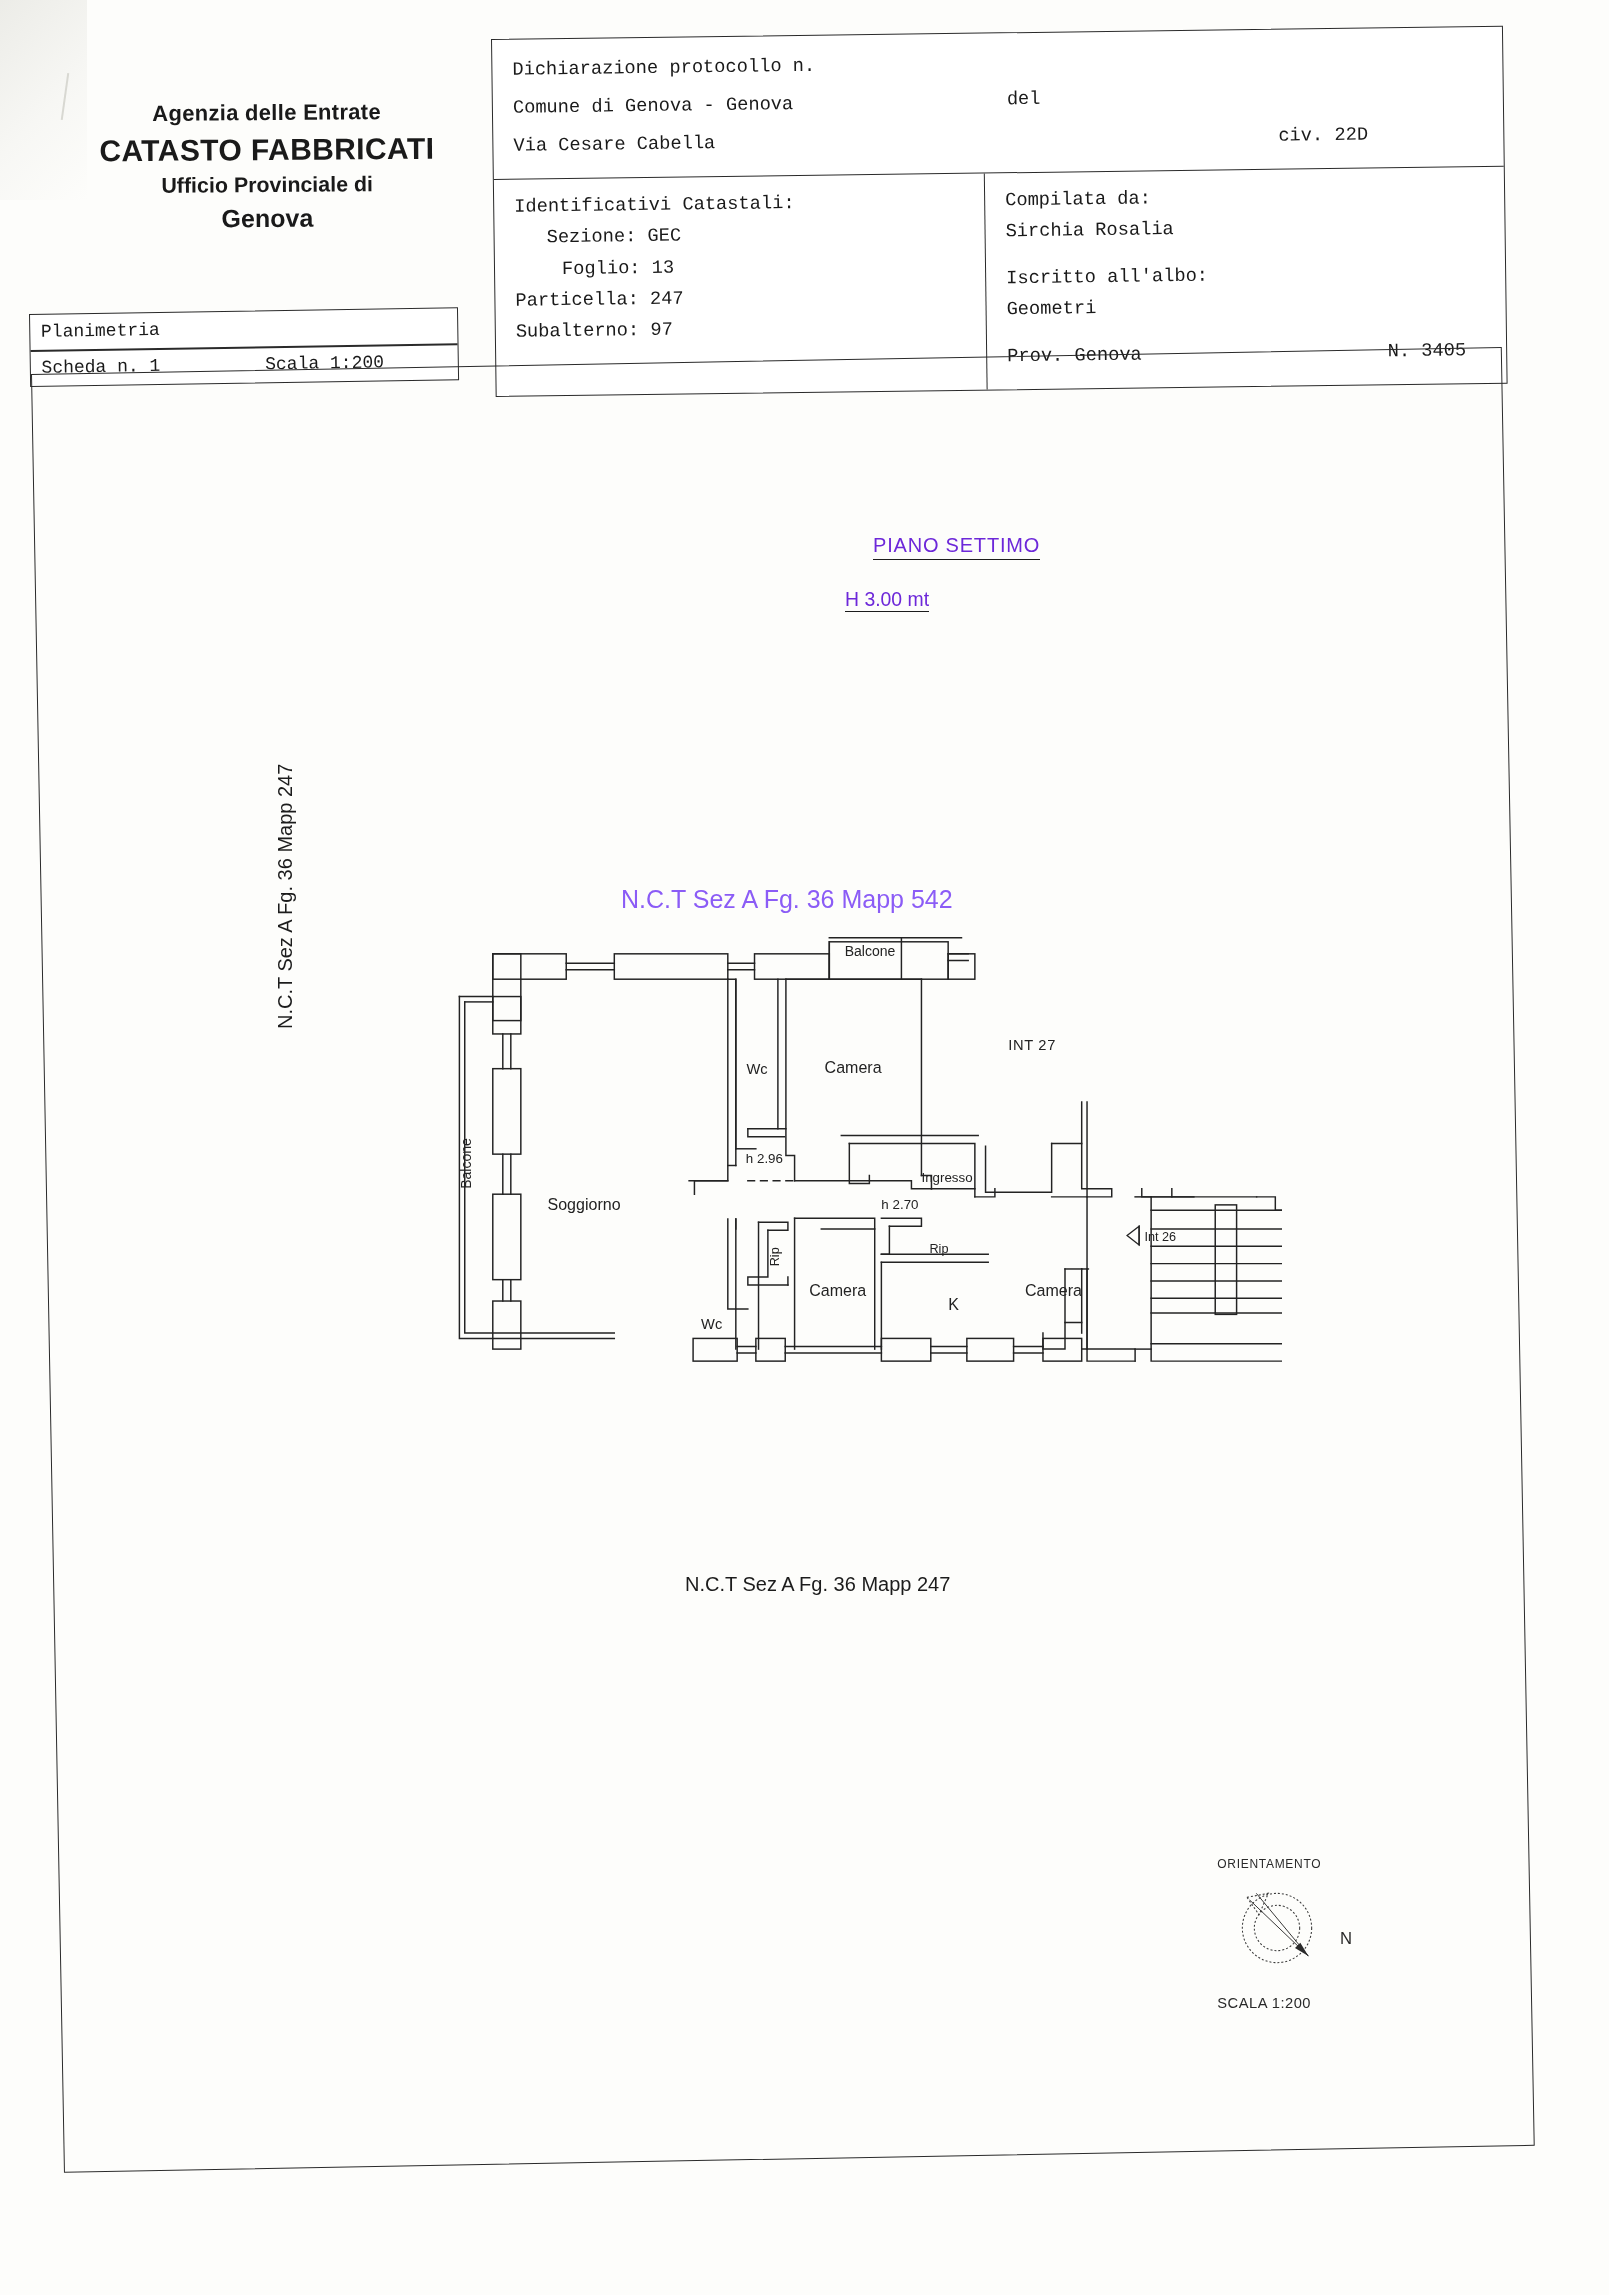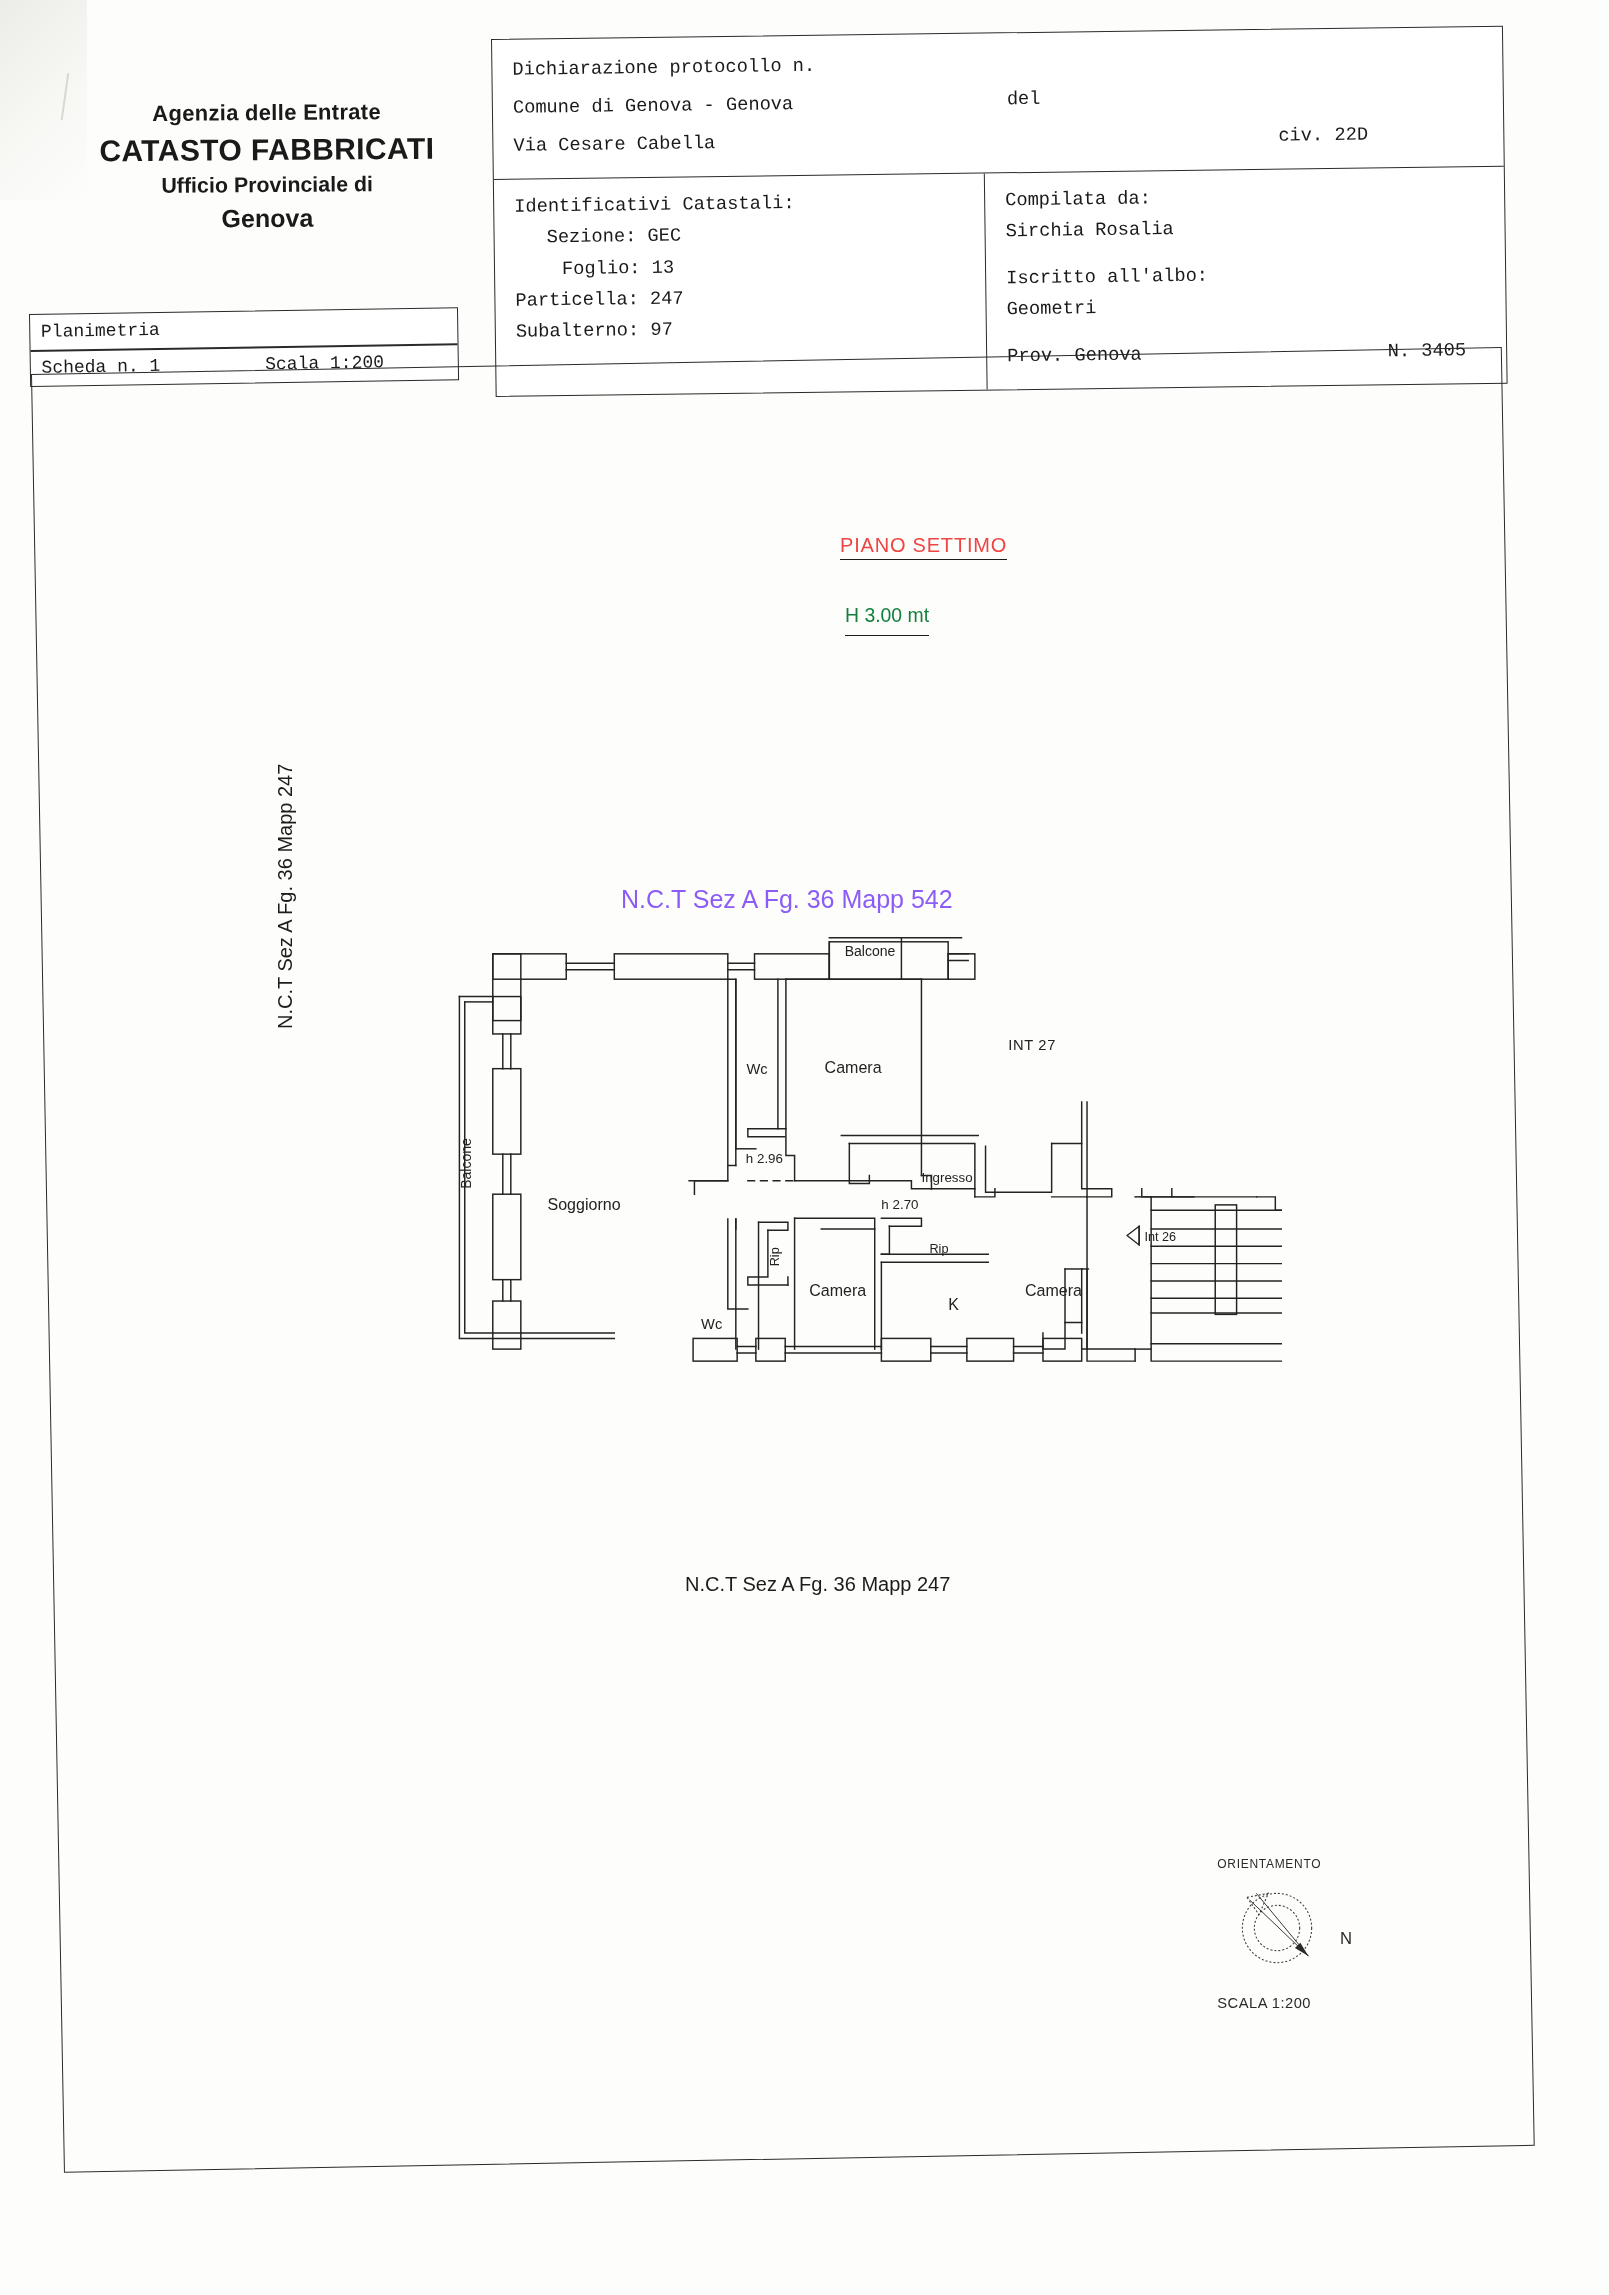--- a/index.html
+++ b/index.html
@@ -153,37 +153,36 @@
     height: 1797px;
     border: 1.3px solid #2a2a2a;
     transform: rotate(-1.05deg);
     transform-origin: left top;
     background: transparent;
   }
 
   
   .floor-title {
     position: absolute;
-    left: 840px;
+    left: 873px;
     top: 534px;
     font-size: 20px;
     letter-spacing: 0.8px;
-    color: #ef4444;
+    color: #6d28d9;
     border-bottom: 1.3px solid #1c1c1c;
     padding-bottom: 2px;
   }
   .floor-height {
     position: absolute;
     left: 845px;
     top: 588px;
     font-size: 19.4px;
-    color: #15803d;
+    color: #6d28d9;
     border-bottom: 1.3px solid #1c1c1c;
-    padding-bottom: 8px;
-    margin-top: 16px;
+    padding-bottom: 0;
   }
   .nct-top {
     position: absolute;
     left: 621px;
     top: 885px;
     font-size: 25px;
     color: #8b5cf6;
     white-space: nowrap;
   }
   .nct-bottom {

